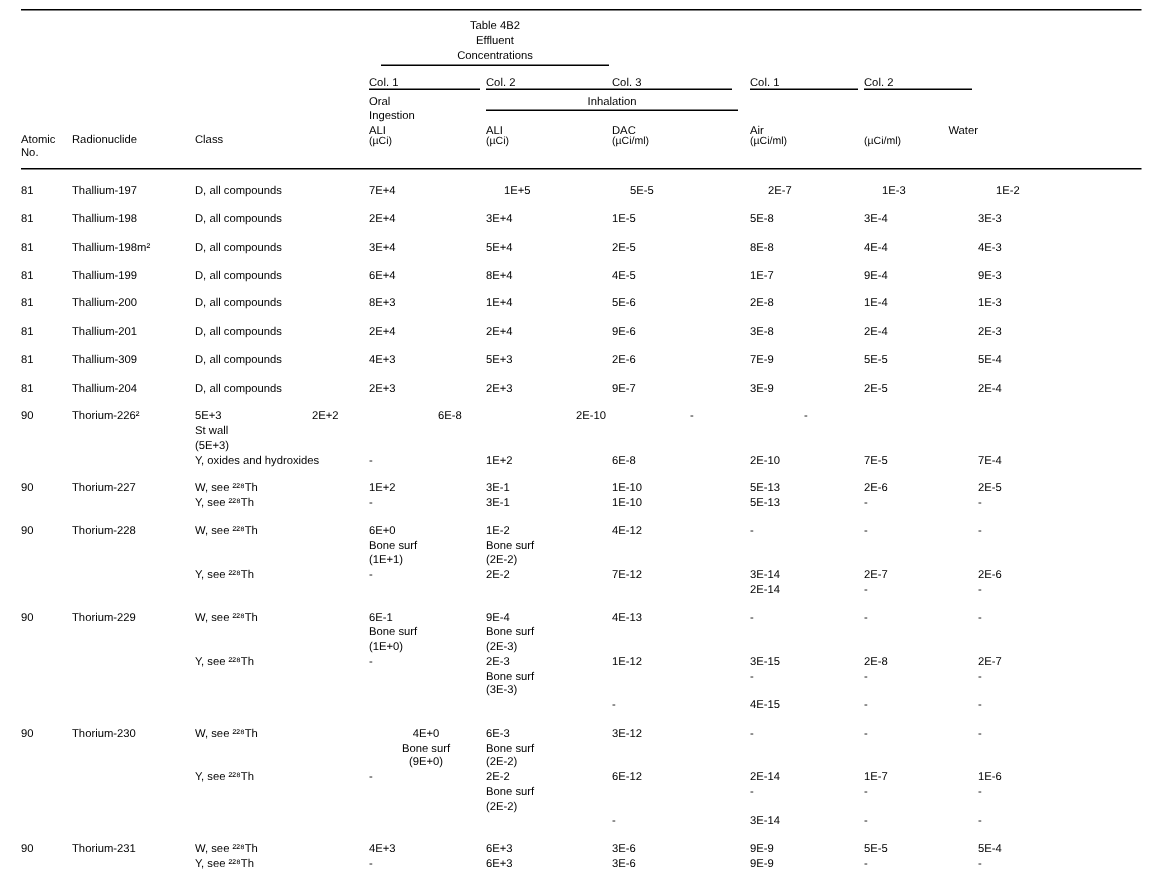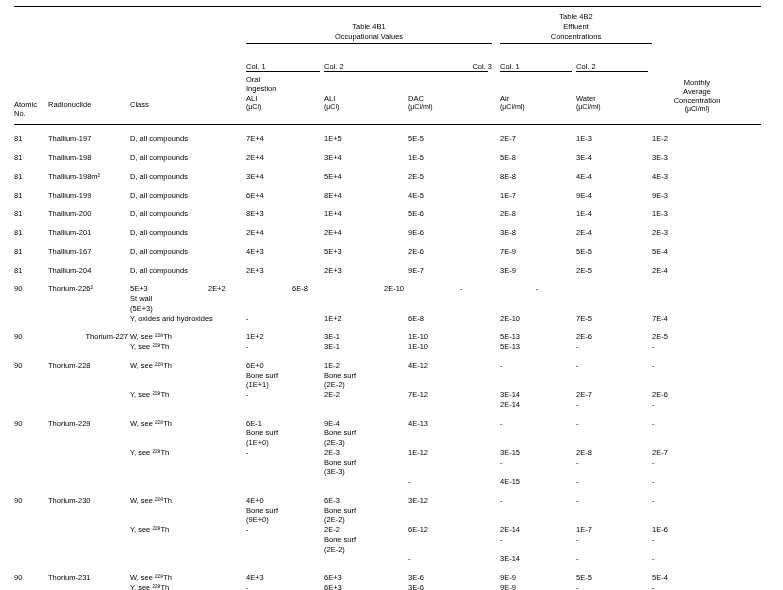--- a/index.html
+++ b/index.html
@@ -55,21 +55,21 @@
     align-items: flex-end;
     margin-top: 5px;
   }
   .hdr-top .spacer { width: 232px; }
   .g4b1 { width: 246px; }
   .g4b2 { width: 152px; }
   .g4b3 { width: 90px; }
   .grp-title.bordered {
     border-bottom: 1px solid #000;
     padding-bottom: 2px;
-    margin-bottom: 12px;
+    margin-bottom: 0;
   }
   .hdr-sub {
     display: flex;
     margin-top: 4px;
     font-size: 7.5px;
   }
   .inh-wrap { width: 168px; }
   .inh-label {
     text-align: center;
     border-bottom: 1px solid #000;
@@ -100,40 +100,36 @@
 </head>
 <body>
 
 <div class="page">
 
   <div class="hdr">
     <hr class="rule rule-thick">
 
     <div class="hdr-top">
       <div class="spacer"></div>
-      <div class="g4b1 grp-title bordered">
-        <div>Table 4B1</div>
-        <div>Occupational Values</div>
-      </div>
       <div style="width:8px"></div>
       <div class="g4b2 grp-title bordered">
         <div>Table 4B2</div>
         <div>Effluent</div>
         <div>Concentrations</div>
       </div>
       <div style="width:8px"></div>
     </div>
 
     <div class="hdr-sub" style="margin-top:6px">
       <div class="c-atomic"></div>
       <div class="c-nuclide"></div>
       <div class="c-class"></div>
       <div class="c-col1a" style="text-align:left">Col. 1</div>
       <div class="c-col2a" style="text-align:left">Col. 2</div>
-      <div class="c-col3a" style="text-align:right">Col. 3</div>
+      <div class="c-col3a" style="text-align:left">Col. 3</div>
       <div style="width:8px"></div>
       <div class="c-air" style="text-align:left">Col. 1</div>
       <div class="c-water" style="text-align:left">Col. 2</div>
     </div>
 
     <div class="hdr-sub" style="margin-top:0">
       <div class="c-atomic"></div>
       <div class="c-nuclide"></div>
       <div class="c-class"></div>
       <div style="width:74px;border-top:1px solid #000;height:0"></div>
@@ -146,20 +142,23 @@
     </div>
 
     <div class="hdr-sub" style="margin-top:3px;align-items:flex-start">
       <div class="c-atomic"></div>
       <div class="c-nuclide"></div>
       <div class="c-class"></div>
       <div class="c-col1a">
         <div style="text-align:left">Oral</div>
         <div style="text-align:left">Ingestion</div>
       </div>
+      <div class="inh-wrap">
+        <div class="inh-label">Inhalation</div>
+      </div>
       <div style="width:8px"></div>
       <div class="c-air"></div>
       <div class="c-water"></div>
       <div class="c-sewer"></div>
     </div>
 
     <div class="hdr-sub" style="margin-top:1px;align-items:flex-start">
       <div class="c-atomic">
         <div style="text-align:left;margin-top:6px">Atomic</div>
         <div style="text-align:left">No.</div>
@@ -181,43 +180,37 @@
       <div class="c-col3a">
         <div style="text-align:left">DAC</div>
         <div class="units" style="text-align:left">(µCi/ml)</div>
       </div>
       <div style="width:8px"></div>
       <div class="c-air">
         <div style="text-align:left">Air</div>
         <div class="units" style="text-align:left">(µCi/ml)</div>
       </div>
       <div class="c-water">
-        <div style="text-align:left">Water</div>
+        <div style="text-align:right">Water</div>
         <div class="units" style="text-align:left">(µCi/ml)</div>
-      </div>
-      <div class="c-sewer" style="text-align:center;margin-top:-16px">
-        <div>Monthly</div>
-        <div>Average</div>
-        <div>Concentration</div>
-        <div class="units">(µCi/ml)</div>
       </div>
     </div>
 
     <div class="hdr-bottom-pad"></div>
     <hr class="rule">
   </div>
 
   <div class="tbl" id="body-rows">
       <div class="grp-gap"></div>
       <div class="row">
         <div class="cell" style="width: 34px;">81</div>
         <div class="cell" style="width: 82px;">Thallium-197</div>
         <div class="cell" style="width: 116px;">D, all compounds</div>
         <div class="cell num" style="width: 78px;">7E+4</div>
-        <div class="cell num" style="width: 84px;">1E+5</div>
+        <div class="cell num" style="width: 84px; margin-left: 12px;">1E+5</div>
         <div class="cell num" style="width: 84px;">5E-5</div>
         <div style="width: 8px;"></div>
         <div class="cell num" style="width: 76px;">2E-7</div>
         <div class="cell num" style="width: 76px;">1E-3</div>
         <div class="cell num" style="width: 90px;">1E-2</div>
       </div>
       <div class="grp-gap"></div>
       <div class="row">
         <div class="cell" style="width: 34px;">81</div>
         <div class="cell" style="width: 82px;">Thallium-198</div>
@@ -278,21 +271,21 @@
         <div class="cell num" style="width: 84px;">2E+4</div>
         <div class="cell num" style="width: 84px;">9E-6</div>
         <div style="width: 8px;"></div>
         <div class="cell num" style="width: 76px;">3E-8</div>
         <div class="cell num" style="width: 76px;">2E-4</div>
         <div class="cell num" style="width: 90px;">2E-3</div>
       </div>
       <div class="grp-gap"></div>
       <div class="row">
         <div class="cell" style="width: 34px;">81</div>
-        <div class="cell" style="width: 82px;">Thallium-167</div>
+        <div class="cell" style="width: 82px;">Thallium-309</div>
         <div class="cell" style="width: 116px;">D, all compounds</div>
         <div class="cell num" style="width: 78px;">4E+3</div>
         <div class="cell num" style="width: 84px;">5E+3</div>
         <div class="cell num" style="width: 84px;">2E-6</div>
         <div style="width: 8px;"></div>
         <div class="cell num" style="width: 76px;">7E-9</div>
         <div class="cell num" style="width: 76px;">5E-5</div>
         <div class="cell num" style="width: 90px;">5E-4</div>
       </div>
       <div class="grp-gap"></div>
@@ -330,21 +323,21 @@
         <div class="cell num" style="width: 84px;">1E+2</div>
         <div class="cell num" style="width: 84px;">6E-8</div>
         <div style="width: 8px;"></div>
         <div class="cell num" style="width: 76px;">2E-10</div>
         <div class="cell num" style="width: 76px;">7E-5</div>
         <div class="cell num" style="width: 90px;">7E-4</div>
       </div>
       <div class="grp-gap"></div>
       <div class="row">
         <div class="cell" style="width: 34px;">90</div>
-        <div class="cell" style="width: 82px; text-align: right;">Thorium-227</div>
+        <div class="cell" style="width: 82px;">Thorium-227</div>
         <div class="cell" style="width: 116px;">W, see ²²⁸Th</div>
         <div class="cell num" style="width: 78px;">1E+2</div>
         <div class="cell num" style="width: 84px;">3E-1</div>
         <div class="cell num" style="width: 84px;">1E-10</div>
         <div style="width: 8px;"></div>
         <div class="cell num" style="width: 76px;">5E-13</div>
         <div class="cell num" style="width: 76px;">2E-6</div>
         <div class="cell num" style="width: 90px;">2E-5</div>
       </div>
       <div class="row">
@@ -435,21 +428,21 @@
         <div style="width: 8px;"></div>
         <div class="cell num" style="width: 76px;">4E-15</div>
         <div class="cell num" style="width: 76px;">-</div>
         <div class="cell num" style="width: 90px;">-</div>
       </div>
       <div class="grp-gap"></div>
       <div class="row">
         <div class="cell" style="width: 34px;">90</div>
         <div class="cell" style="width: 82px;">Thorium-230</div>
         <div class="cell" style="width: 116px;">W, see ²²⁸Th</div>
-        <div class="cell num" style="width: 78px;">4E+0
+        <div class="cell num" style="width: 78px; text-align: center;">4E+0
 Bone surf
 (9E+0)</div>
         <div class="cell num" style="width: 84px;">6E-3
 Bone surf
 (2E-2)</div>
         <div class="cell num" style="width: 84px;">3E-12</div>
         <div style="width: 8px;"></div>
         <div class="cell num" style="width: 76px;">-</div>
         <div class="cell num" style="width: 76px;">-</div>
         <div class="cell num" style="width: 90px;">-</div>

